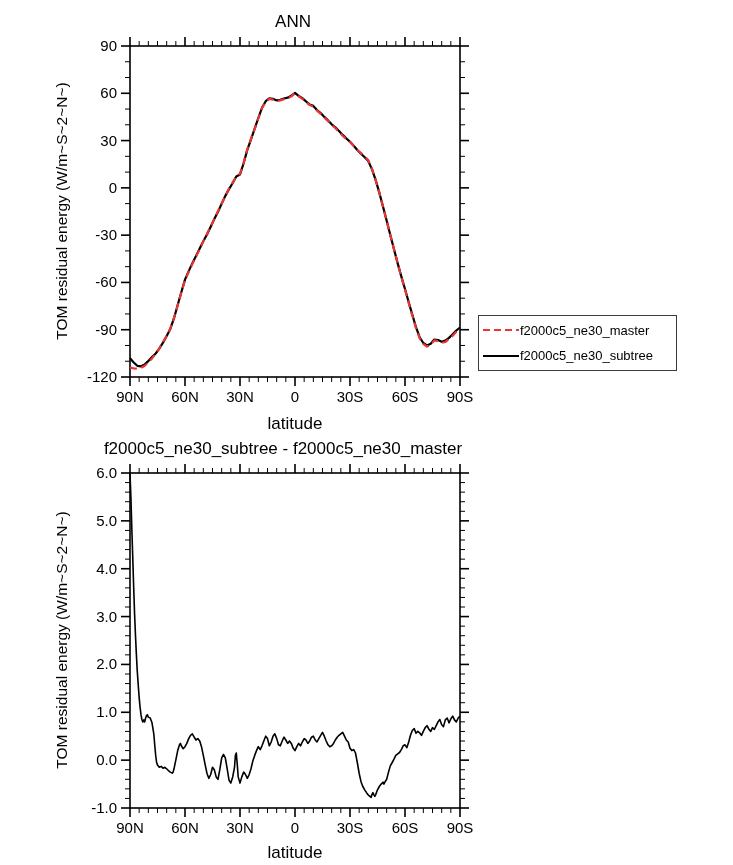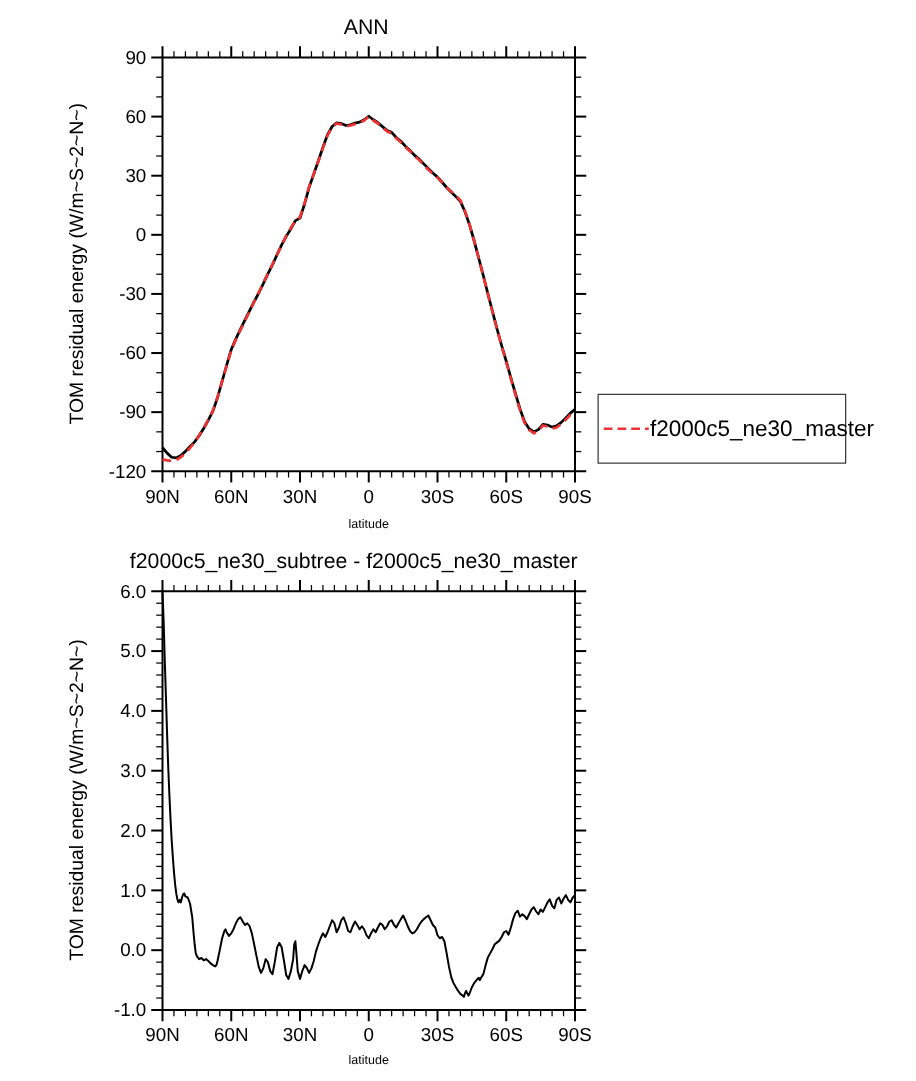--- a/index.html
+++ b/index.html
@@ -12,30 +12,30 @@
   .chart-title{
     position:absolute;transform:translateX(-50%);
     font-size:17px;white-space:nowrap;
   }
   .axis-ylabel{
     position:absolute;transform:translate(-50%,-50%) rotate(-90deg);
     font-size:15.5px;white-space:nowrap;
   }
   .axis-xlabel{
     position:absolute;transform:translateX(-50%);
-    font-size:10px;white-space:nowrap;
+    font-size:17px;white-space:nowrap;
   }
   .legend{
     position:absolute;left:478px;top:315px;width:199px;height:56px;
     border:1px solid #3c3c3c;background:#fff;box-sizing:border-box;
     display:flex;flex-direction:column;justify-content:space-evenly;
   }
   .legend-row{display:flex;align-items:center;height:22px;}
   .legend-sample{margin-left:3px;flex:none;display:block;}
-  .legend-label{font-size:18px;white-space:nowrap;}
+  .legend-label{font-size:13px;white-space:nowrap;}
 </style>
 </head>
 <body>
 
 <div class="page">
 
   <svg id="plot-svg" class="plot-svg" width="733" height="865" viewBox="0 0 733 865">
       <g>
         <rect x="130" y="46" width="330" height="331" fill="none" stroke="#000" stroke-width="1.6"></rect>
         <line x1="130" y1="377" x2="130" y2="386" stroke="#000" stroke-width="1.6"></line>
@@ -345,19 +345,25 @@
   <div class="axis-ylabel" style="left:62px;top:211px;">TOM residual energy (W/m~S~2~N~)</div>
   <div class="axis-xlabel" style="left:295px;top:414px;">latitude</div>
 
   <div class="legend">
     <div class="legend-row">
       <svg class="legend-sample" width="38" height="10">
         <line x1="1" y1="5" x2="37" y2="5" stroke="#ee3333" stroke-width="2" stroke-dasharray="7 4"></line>
       </svg>
       <span class="legend-label">f2000c5_ne30_master</span>
     </div>
+    <div class="legend-row">
+      <svg class="legend-sample" width="38" height="10">
+        <line x1="1" y1="5" x2="37" y2="5" stroke="#000000" stroke-width="2"></line>
+      </svg>
+      <span class="legend-label">f2000c5_ne30_subtree</span>
+    </div>
   </div>
 
   <div class="chart-title" style="left:283px;top:439px;">f2000c5_ne30_subtree - f2000c5_ne30_master</div>
   <div class="axis-ylabel" style="left:62px;top:640px;">TOM residual energy (W/m~S~2~N~)</div>
   <div class="axis-xlabel" style="left:295px;top:843px;">latitude</div>
 
 </div>
 
 </body></html>

